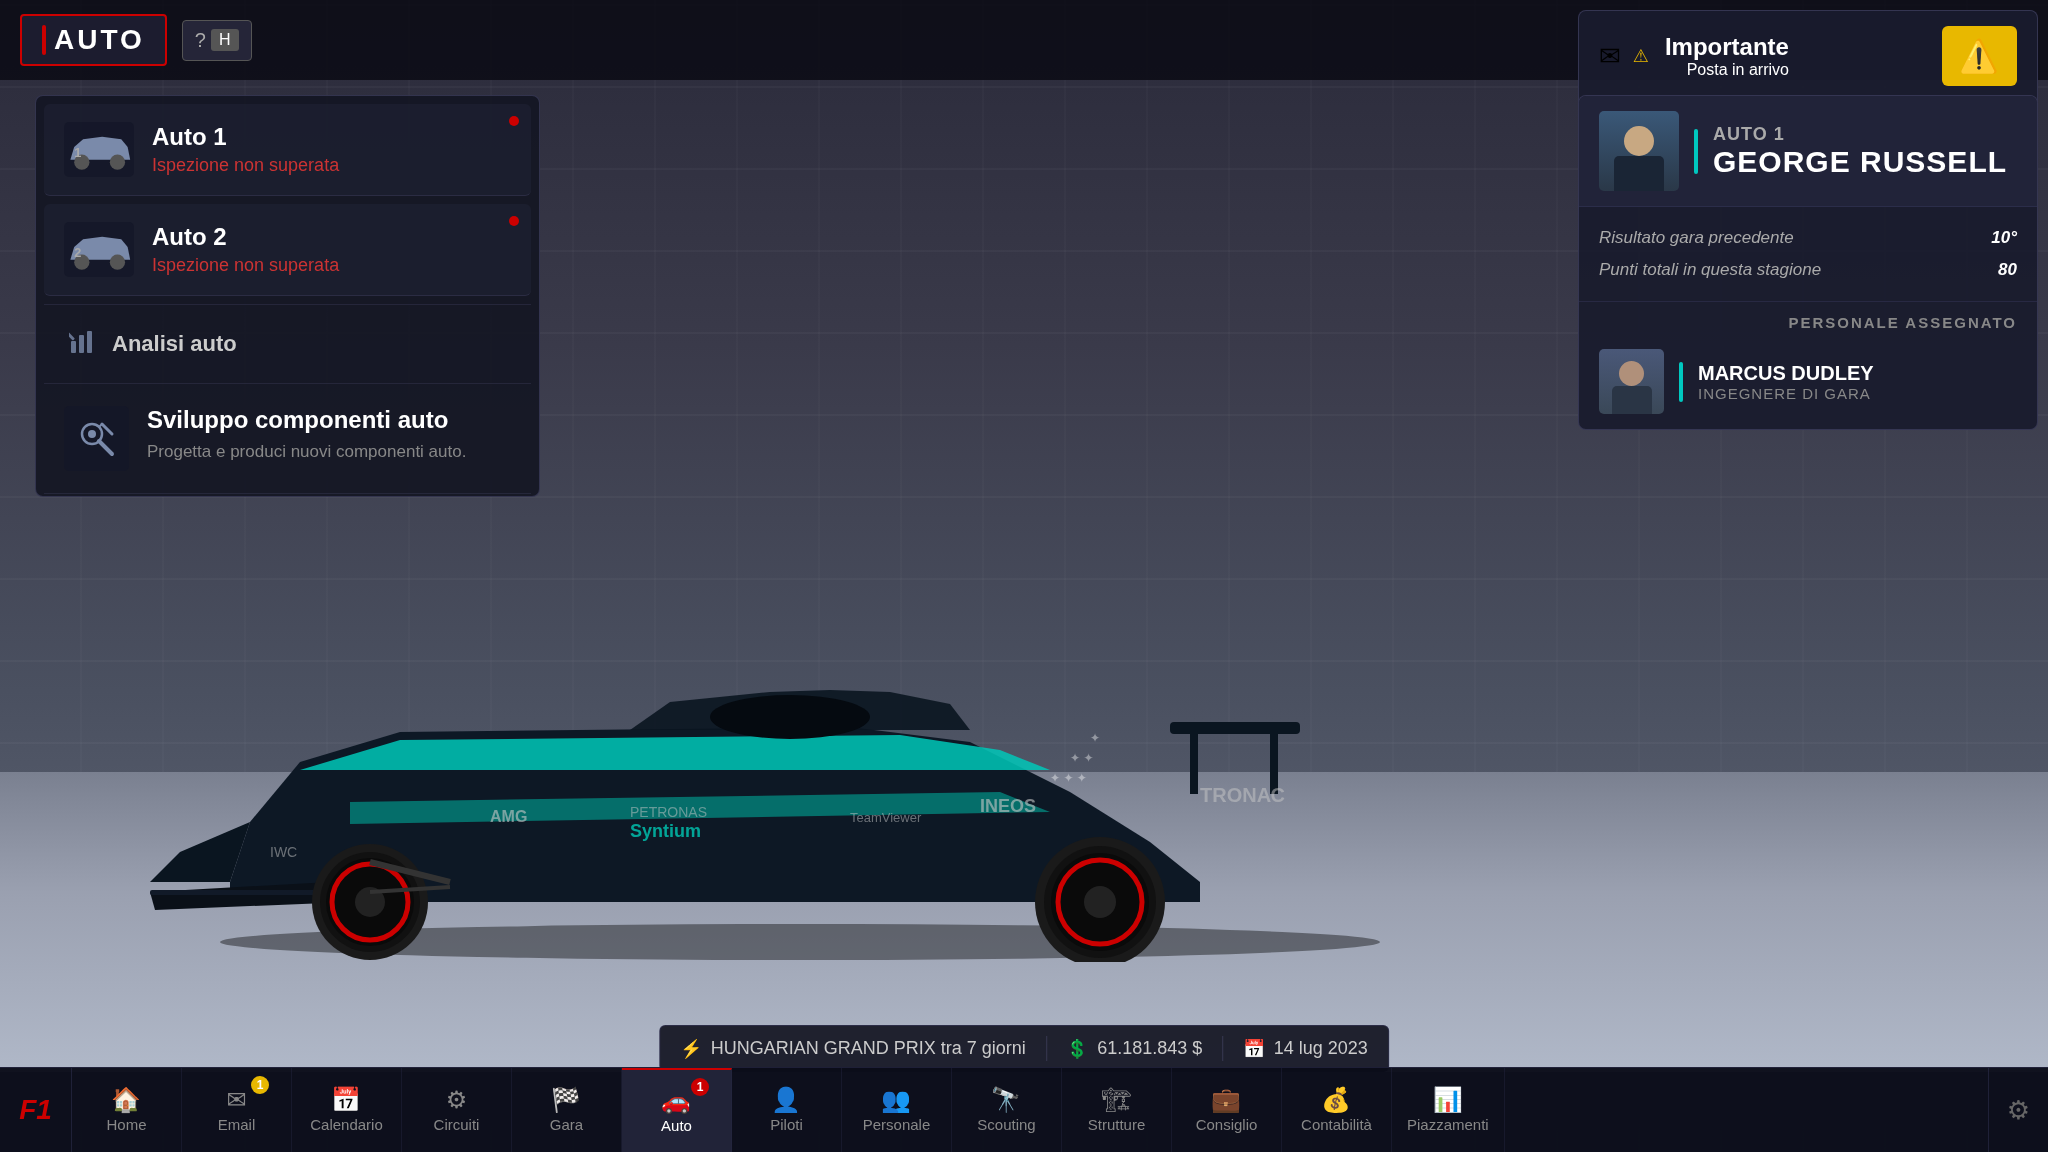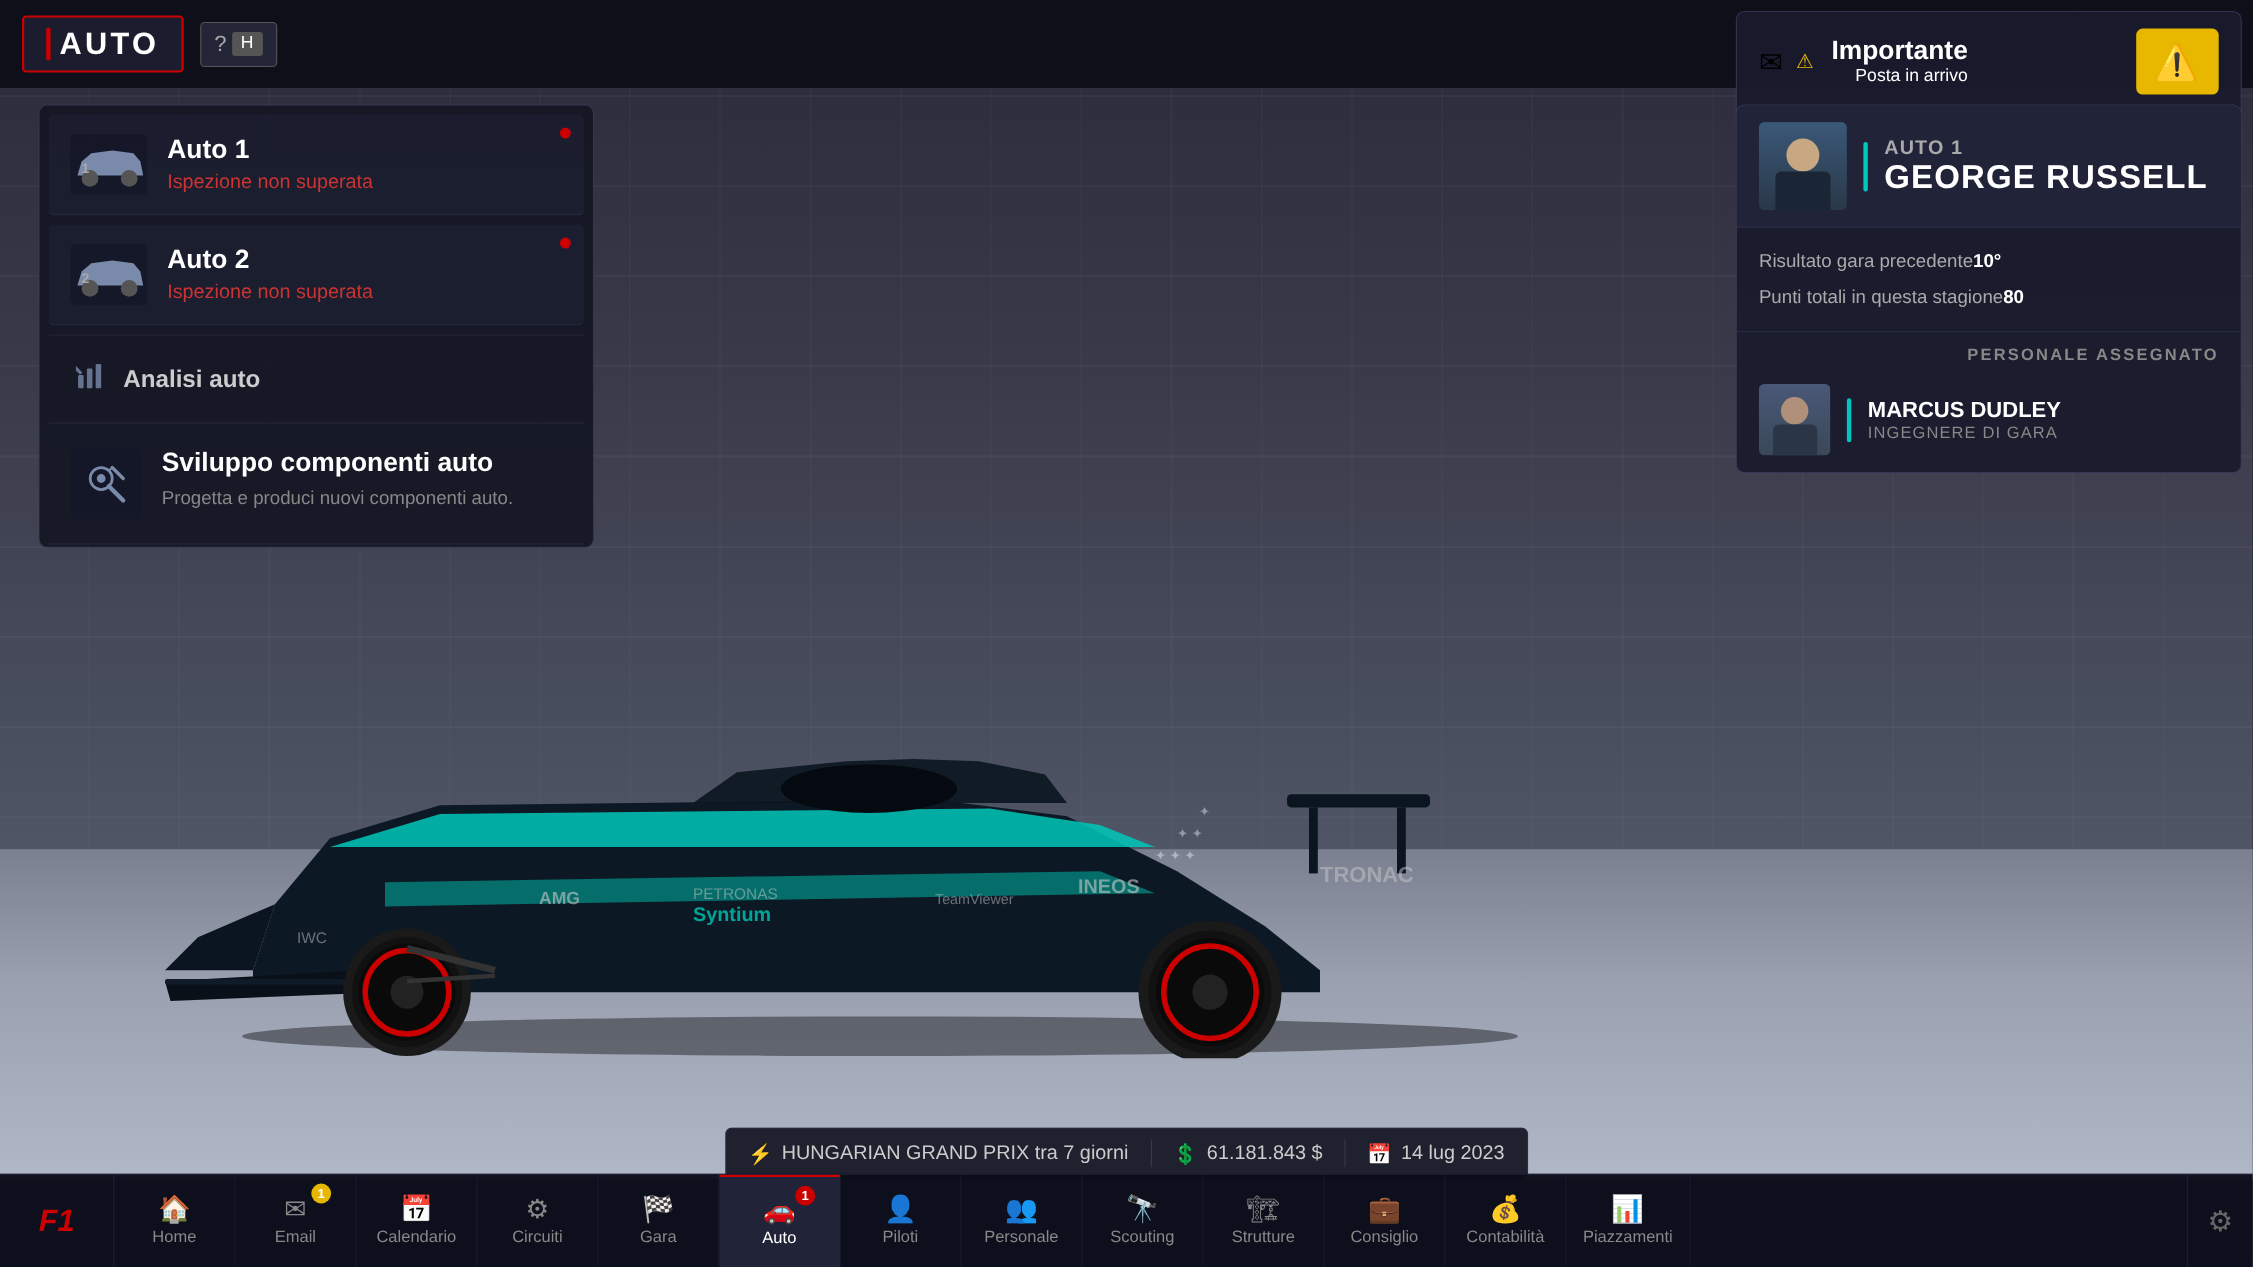--- a/index.html
+++ b/index.html
@@ -318,23 +318,24 @@
       flex-shrink: 0;
     }
 
     .driver-stats {
       padding: 15px 20px;
       border-bottom: 1px solid rgba(60, 60, 100, 0.4);
     }
 
     .stat-row {
       display: flex;
-      justify-content: flex-start;
+      justify-content: space-between;
       align-items: center;
       padding: 6px 0;
+      font-style: italic;
     }
 
     .stat-label {
       color: #aaa;
       font-size: 17px;
     }
 
     .stat-value {
       color: white;
       font-size: 17px;
@@ -427,21 +428,21 @@
       bottom: 0; left: 0; right: 0;
       height: 85px;
       background: rgba(10, 12, 25, 0.97);
       border-top: 1px solid rgba(60, 60, 100, 0.4);
       z-index: 15;
       display: flex;
       align-items: center;
     }
 
     .f1-logo {
-      width: 104px;
+      width: 72px;
       height: 85px;
       display: flex;
       align-items: center;
       justify-content: center;
       border-right: 1px solid rgba(60, 60, 100, 0.4);
       flex-shrink: 0;
     }
 
     .f1-logo-text {
       color: #cc0000;

